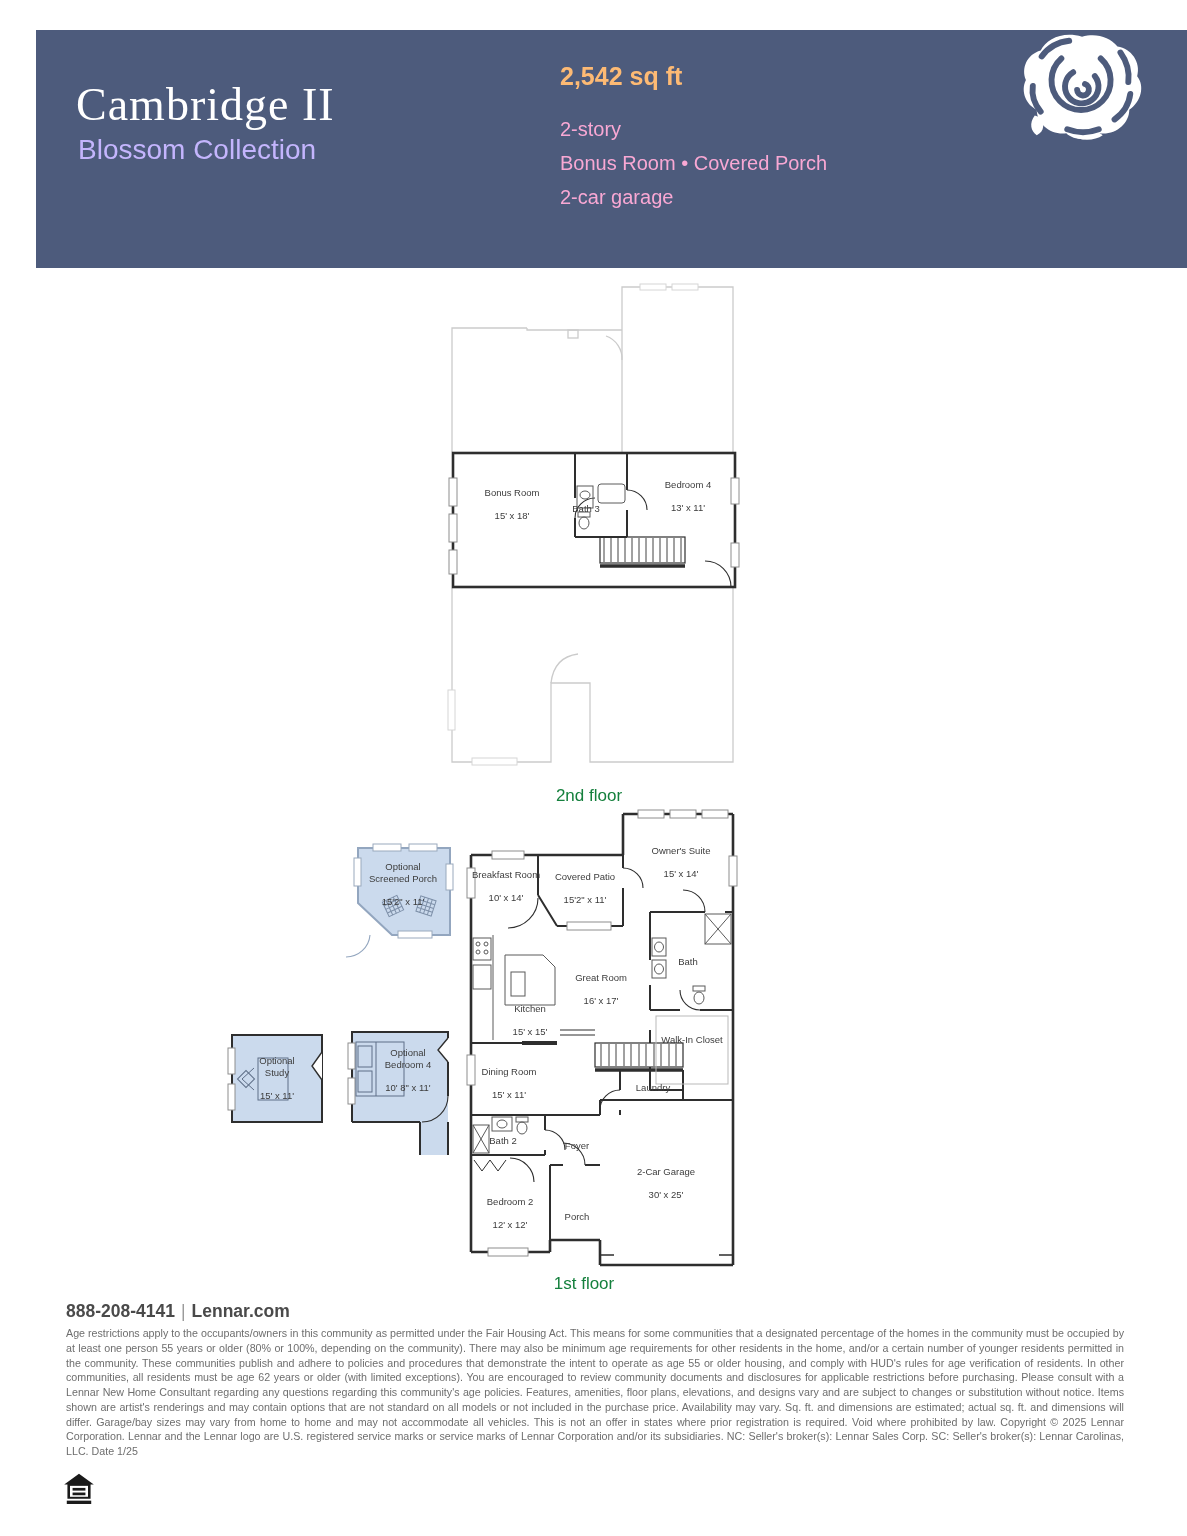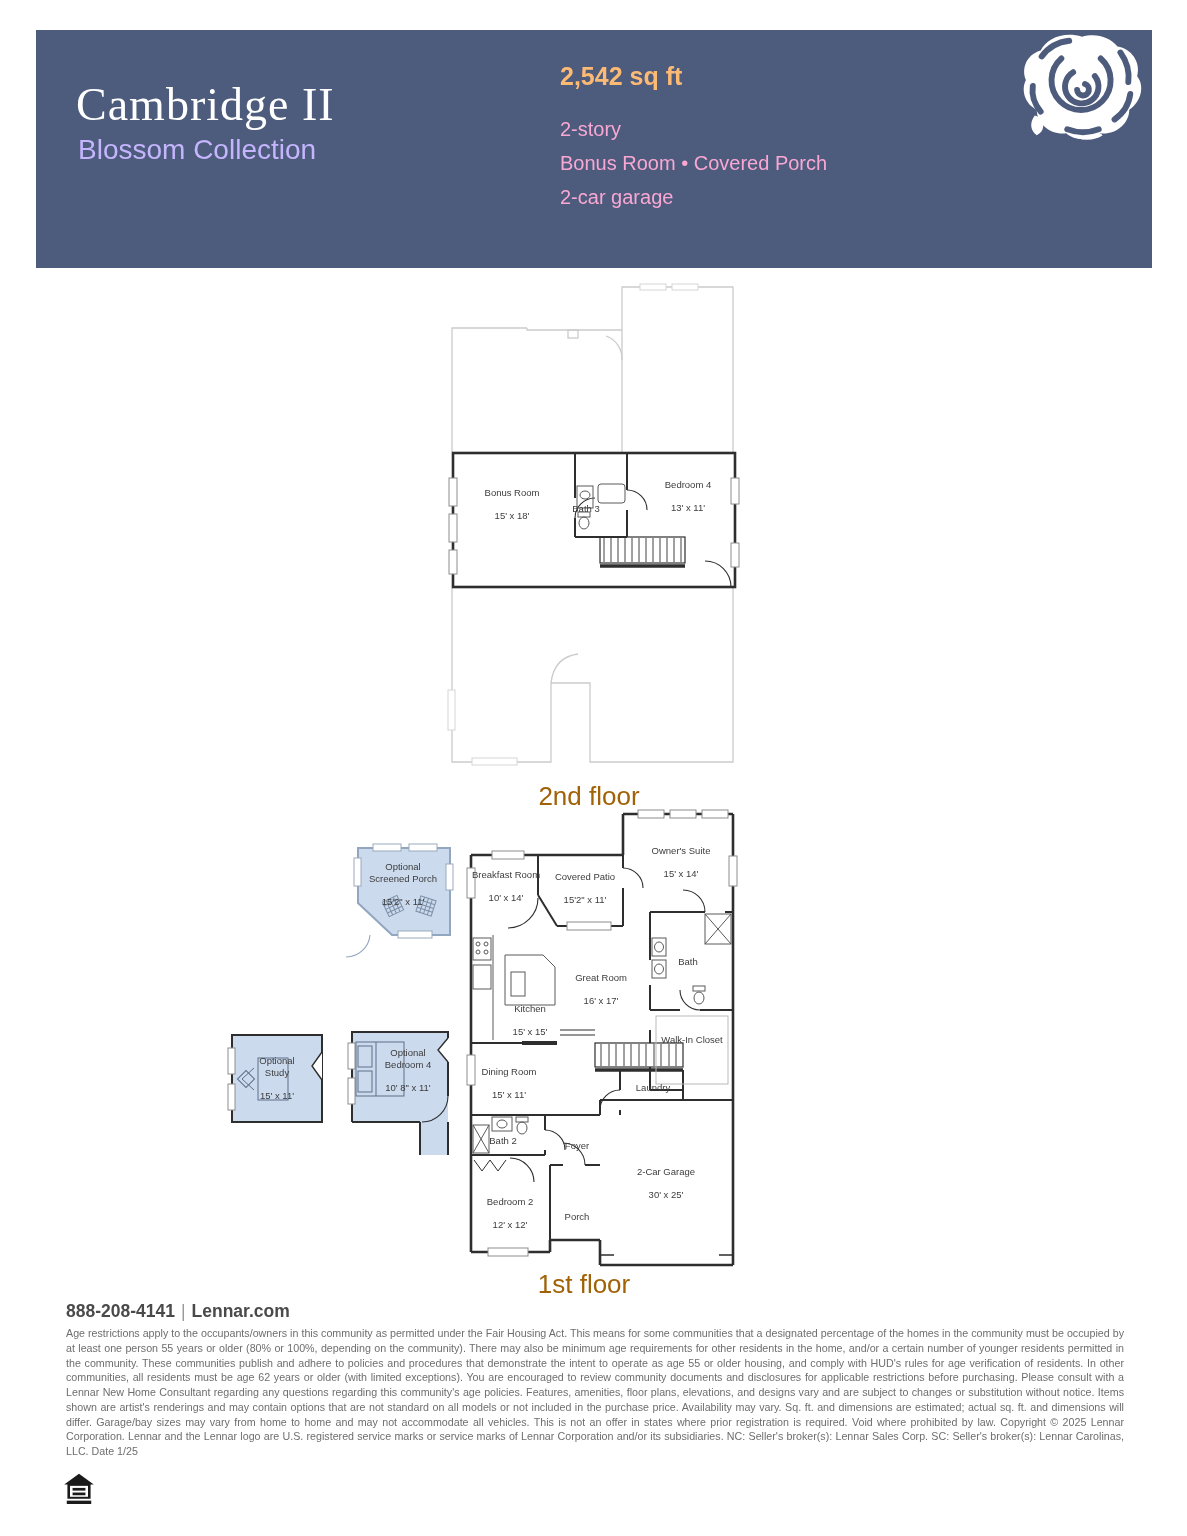--- a/index.html
+++ b/index.html
@@ -1,32 +1,32 @@
 <!DOCTYPE html>
 <html><head>
 <meta charset="utf-8">
 <style>
   html,body{margin:0;padding:0;background:#fff;}
   #page{position:relative;width:1187px;height:1536px;background:#ffffff;overflow:hidden;
         font-family:"Liberation Sans",sans-serif;color:#333;}
   
-  .band{position:absolute;left:36px;top:30px;width:1116px;height:238px;background:#4d5b7c;}
+  .band{position:absolute;left:36px;top:30px;width:1116px;height:238px;background:#4d5b7c;padding-left:36px;}
   .plan-name{position:absolute;left:40px;top:48px;font-family:"Liberation Serif",serif;
              font-size:46px;letter-spacing:1px;color:#ffffff;font-weight:400;}
   .collection{position:absolute;left:42px;top:104px;font-size:28px;color:#c4b5fd;font-weight:400;}
   .sqft{position:absolute;left:524px;top:32px;font-size:25px;font-weight:700;color:#fdba74;}
   .spec-list{position:absolute;left:524px;top:82px;font-size:20px;color:#f9a8d4;line-height:34px;}
   .rose{position:absolute;left:984px;top:0px;width:128px;height:112px;}
   
   #plan-svg{position:absolute;left:0;top:0;pointer-events:none;}
   .room-label{position:absolute;transform:translate(-50%,-50%);text-align:center;
               font-size:9.5px;line-height:1.2;color:#3c3c3c;white-space:pre-line;}
   .room-label .rname{display:block;white-space:pre-line;}
   .room-label .rdims{display:block;}
-  .floor-caption{position:absolute;transform:translate(-50%,-50%);font-size:26px;color:#a16207;}
+  .floor-caption{position:absolute;transform:translate(-50%,-50%);font-size:17px;color:#15803d;}
   
   .phone-row{position:absolute;left:66px;top:1284px;font-size:17.5px;font-weight:700;color:#4a4a4a;margin-top:17px;}
   .phone-row .sep{color:#9a9a9a;font-weight:400;padding:0 6px;}
   .legal{position:absolute;left:66px;top:1326px;width:1058px;font-size:10.7px;line-height:1.38;
          color:#6e6e6e;text-align:justify;}
   .eho{position:absolute;left:63px;top:1473px;width:32px;height:36px;}
 </style>
 </head>
 <body>
 

